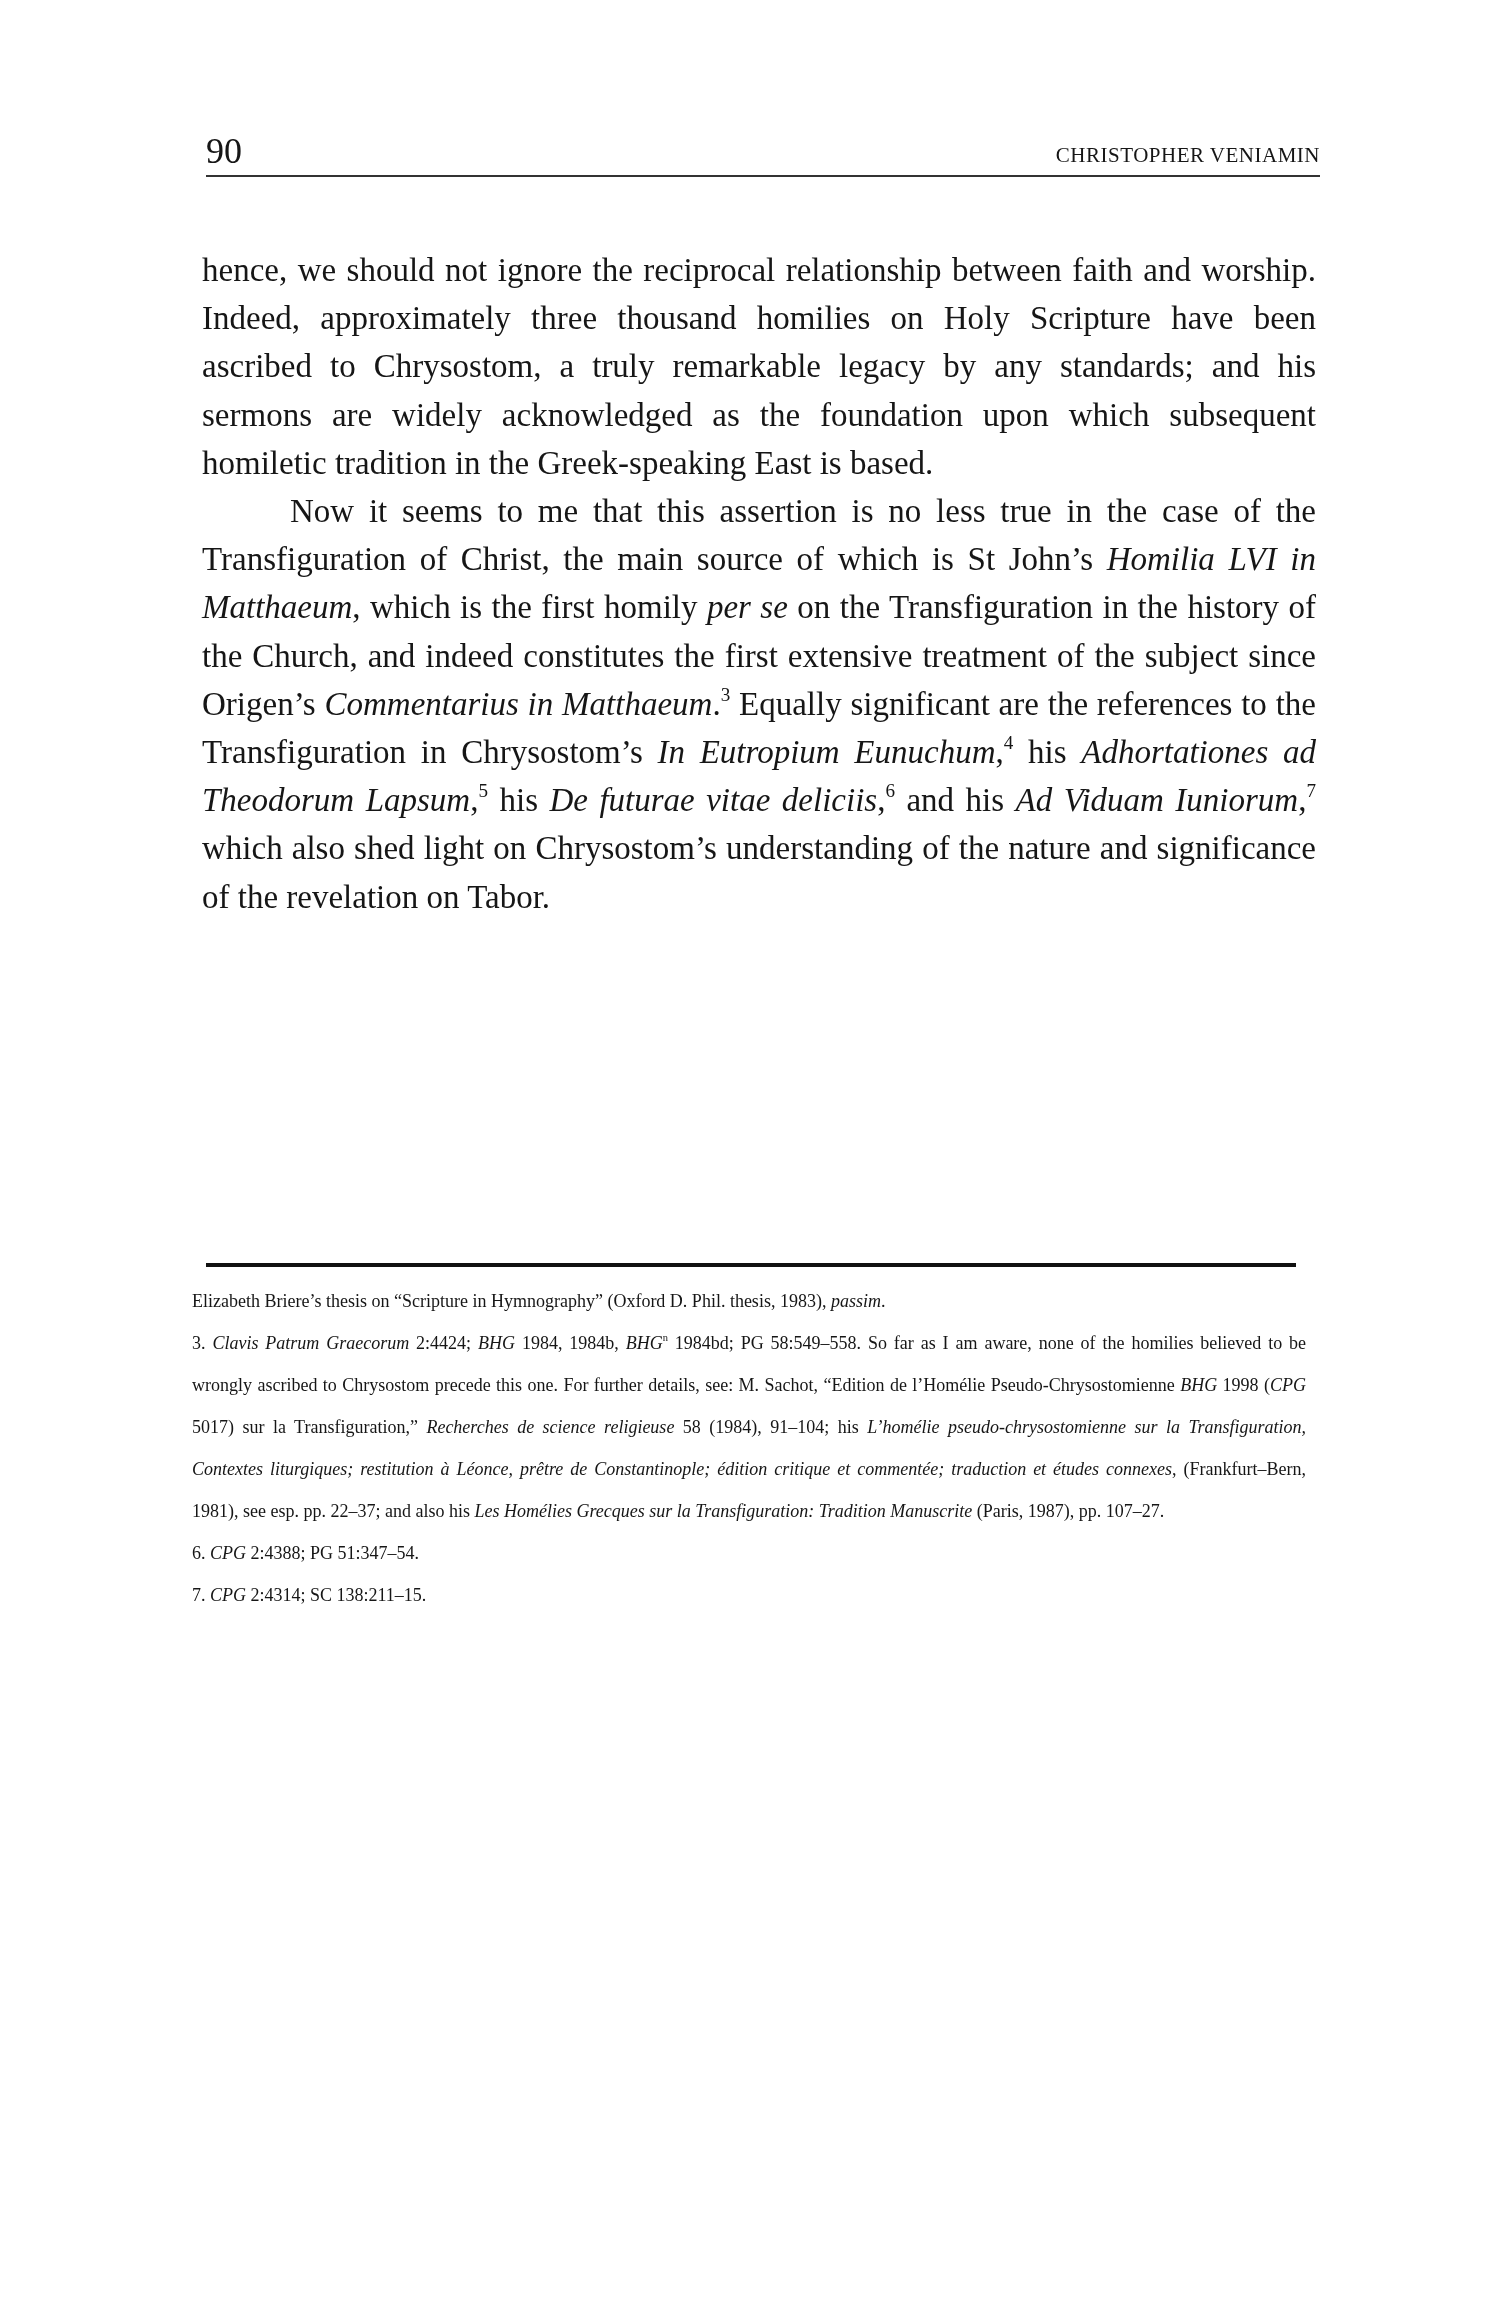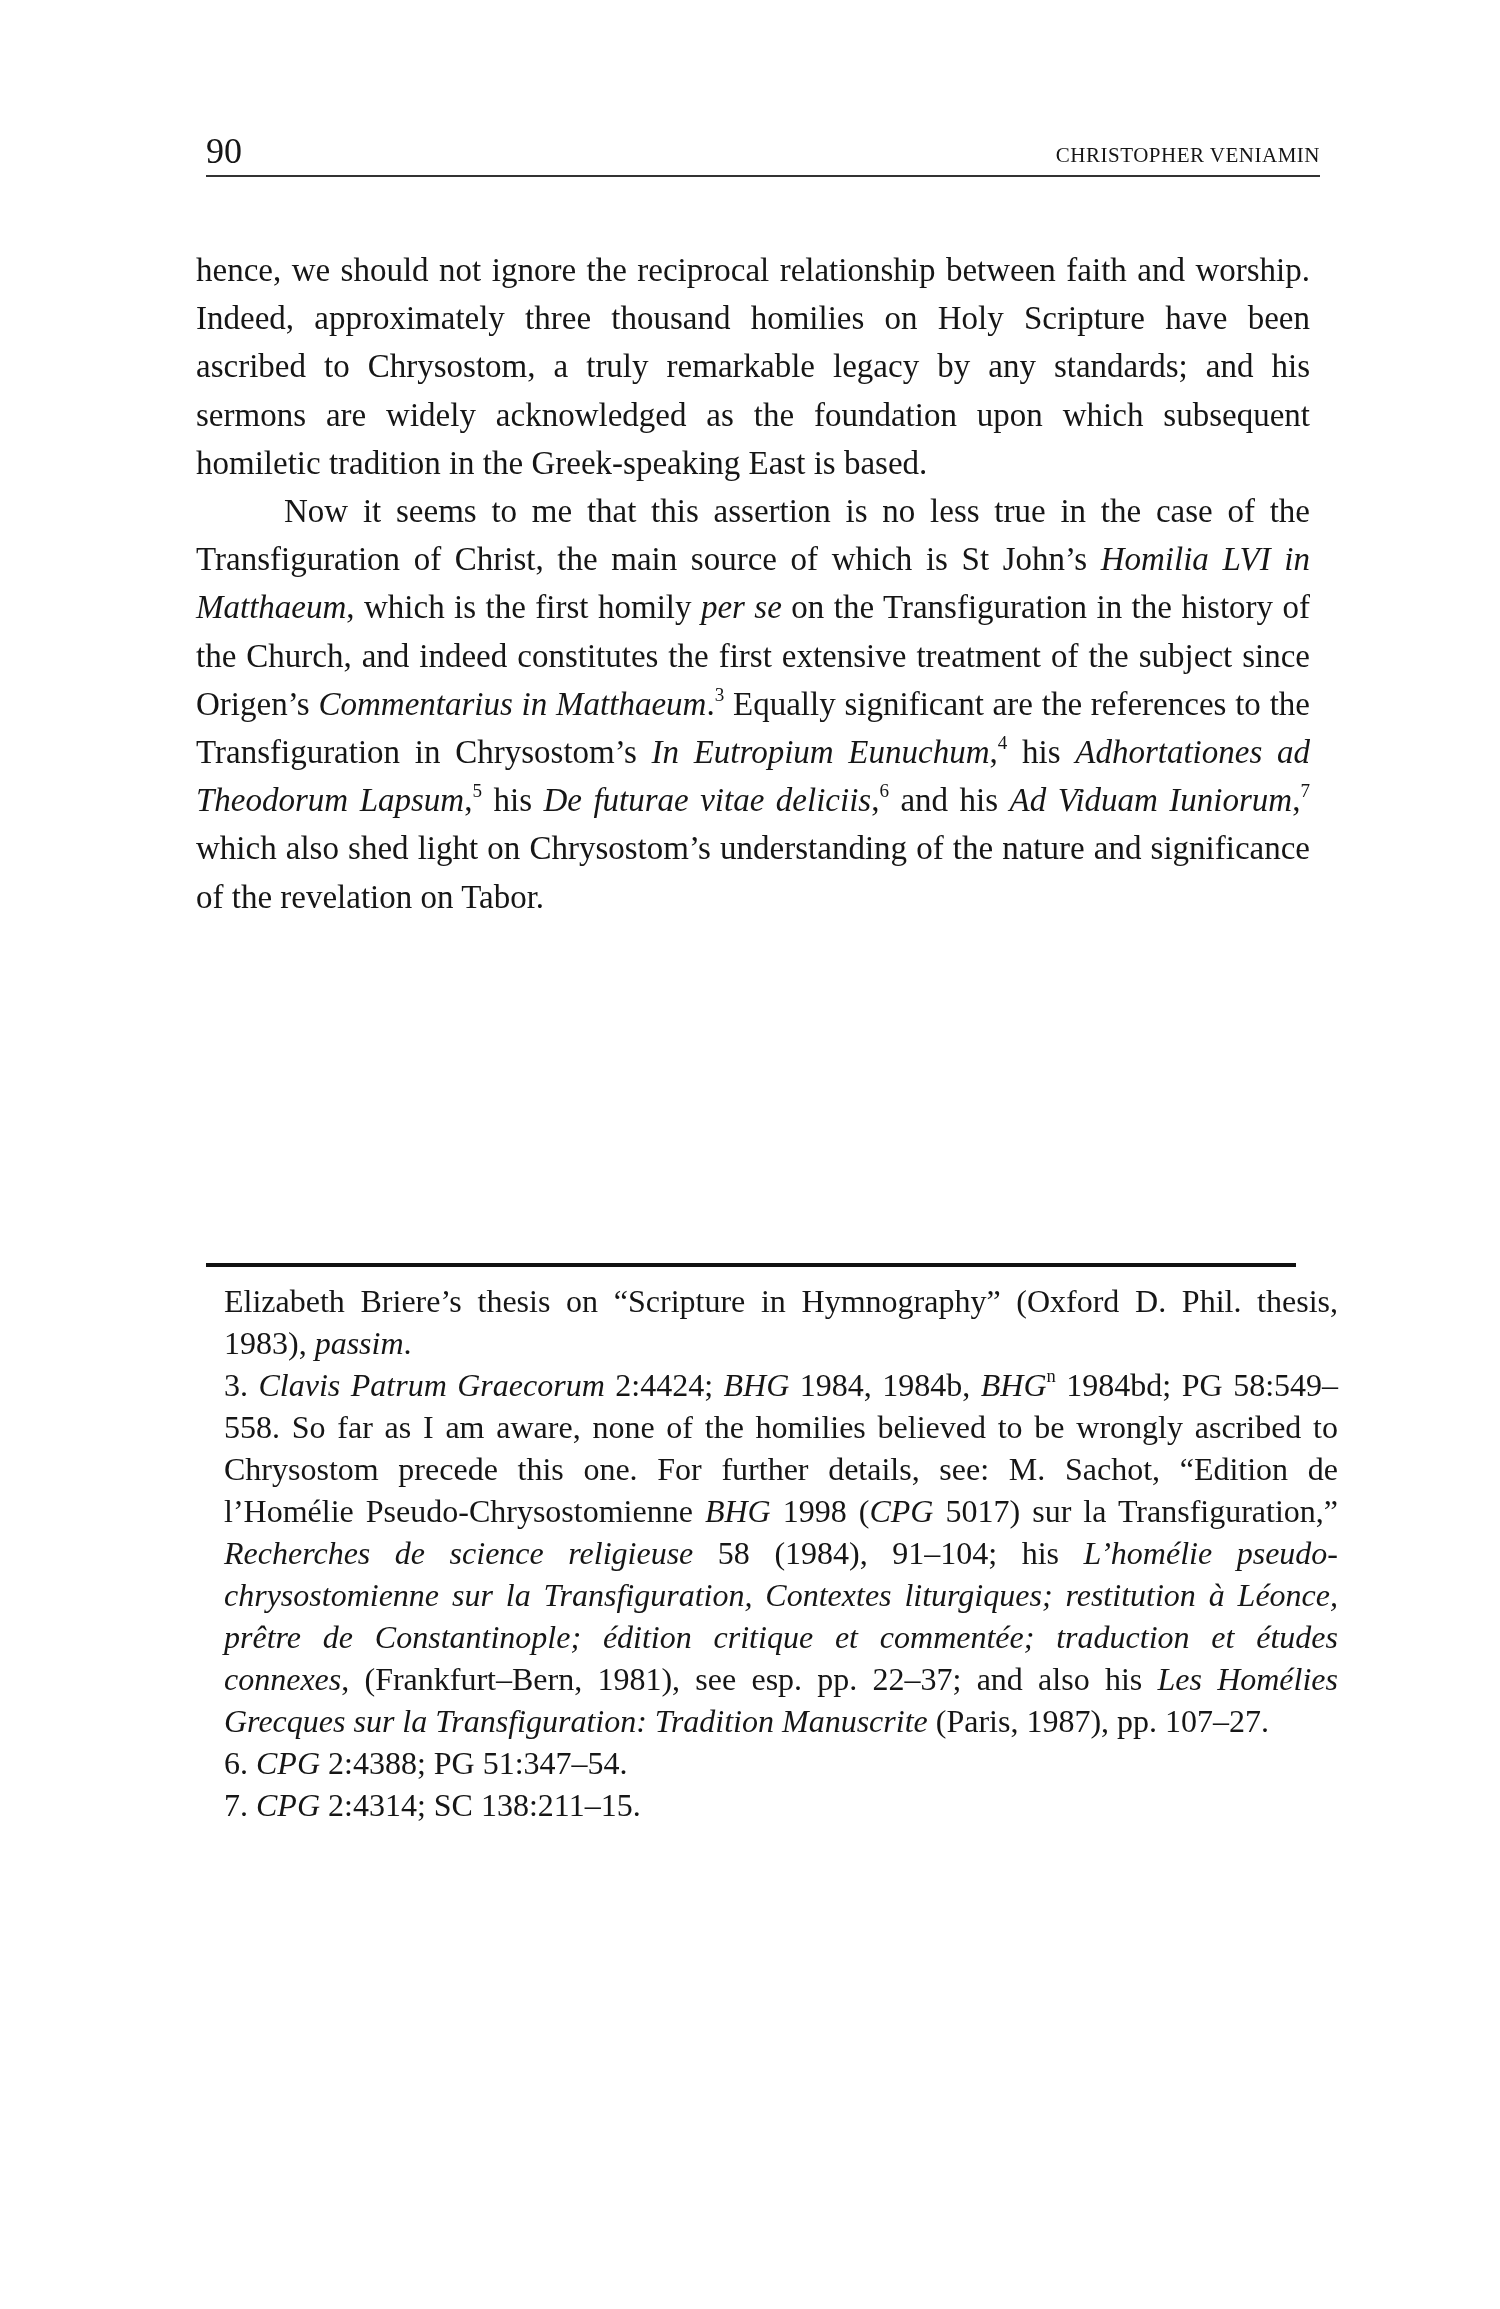--- a/index.html
+++ b/index.html
@@ -7,35 +7,35 @@
   .page { position: absolute; left: 0; top: 0; width: 1260px; height: 2309px; background: #ffffff; }
   .running-head {
     position: absolute; left: 206px; top: 128px; width: 1114px; height: 46px;
     font-family: "Liberation Serif", "DejaVu Serif", serif;
   }
   .folio { position: absolute; left: 0; top: 0; font-size: 36px; line-height: 46px; }
   .author { position: absolute; right: 0; top: 8px; font-size: 21px; letter-spacing: 0.5px; line-height: 38px; }
   .head-rule { position: absolute; left: 206px; top: 175px; width: 1114px; height: 2px; background: #333; }
 
   .body-text {
-    position: absolute; left: 196px; top: 246px; width: 1114px;
+    position: absolute; left: 202px; top: 246px; width: 1114px;
     font-family: "Liberation Serif", "DejaVu Serif", serif;
     font-size: 33px; line-height: 48.2px; text-align: justify;
   }
   .body-text p { margin: 0; text-align: justify; }
   .body-text p.indent { text-indent: 88px; }
   .body-text p.last { text-align-last: justify; }
   sup { font-size: 0.58em; vertical-align: 0.75em; line-height: 0; }
   i { font-style: italic; }
 
   .fn-rule { position: absolute; left: 206px; top: 1263px; width: 1090px; height: 4px; background: #111; }
   .footnotes {
-    position: absolute; left: 224px; top: 1280px; width: 1114px;
+    position: absolute; left: 192px; top: 1280px; width: 1114px;
     font-family: "Liberation Serif", "DejaVu Serif", serif;
-    font-size: 32px; line-height: 42px; text-align: justify;
+    font-size: 18px; line-height: 42px; text-align: justify;
   }
   .footnotes p { margin: 0; text-align: justify; }
   .footnotes p.short { text-align: left; }
 </style>
 </head>
 <body>
 
 <div class="page">
 
   <div class="running-head">

